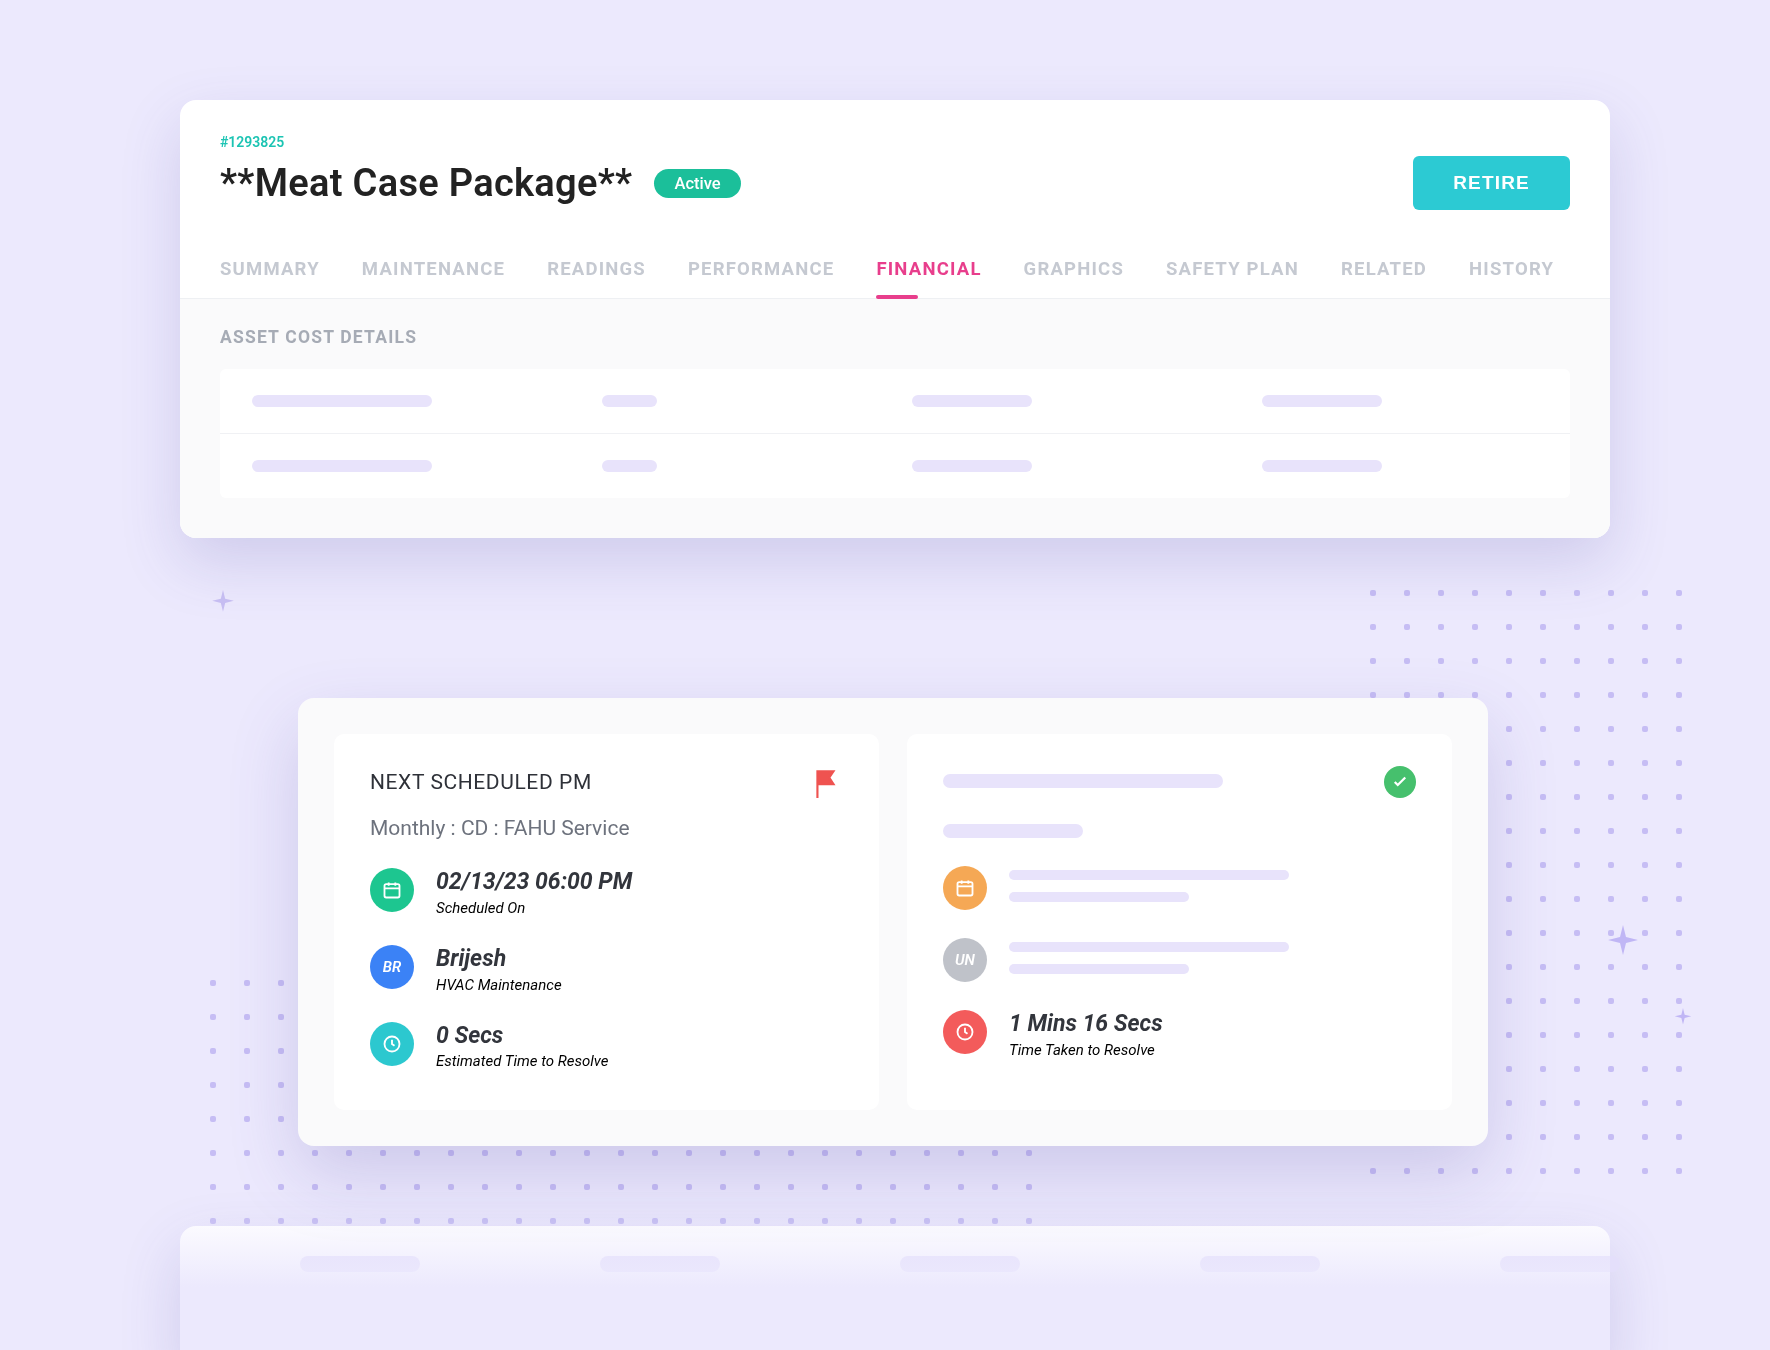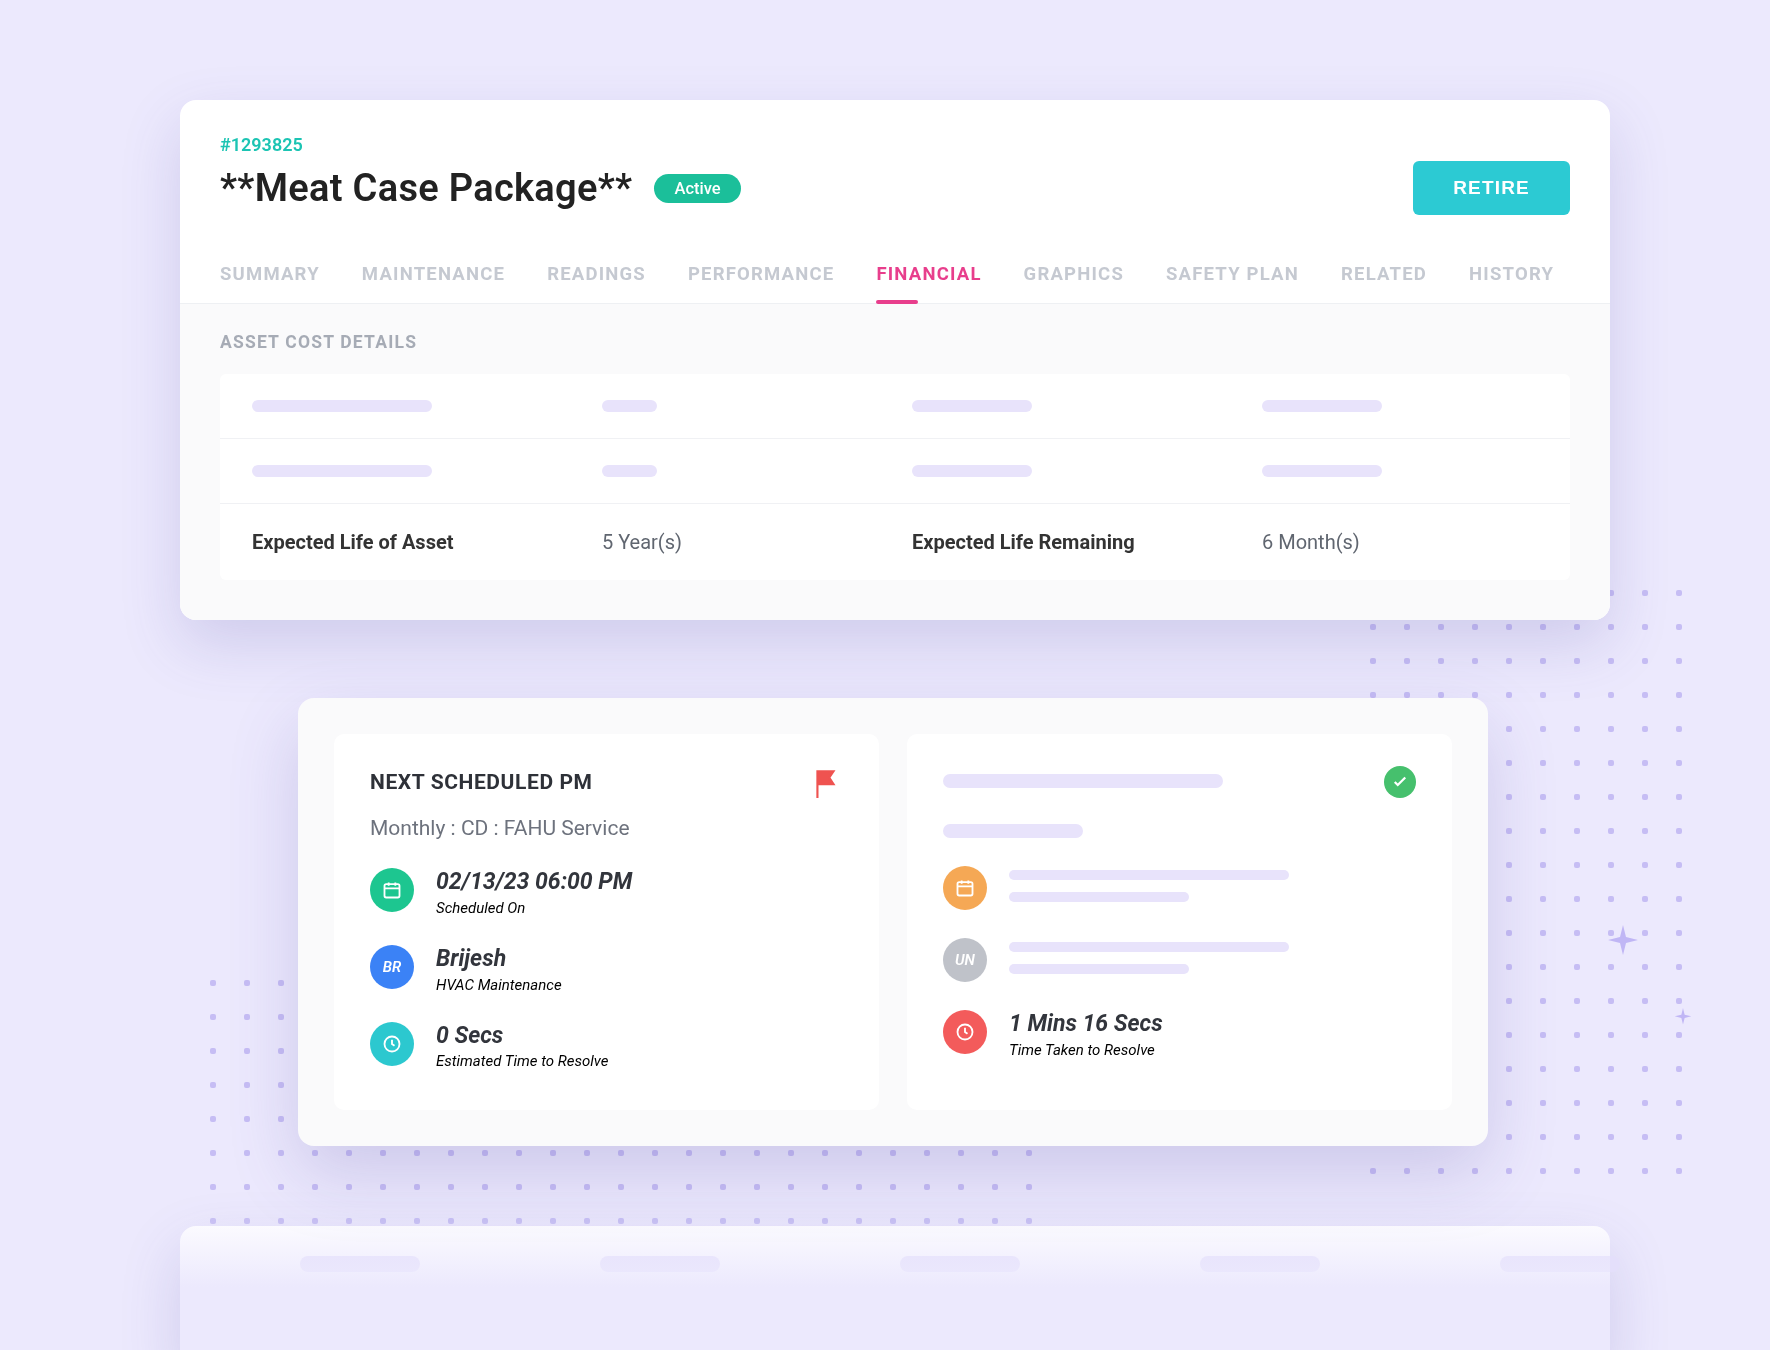--- a/index.html
+++ b/index.html
@@ -48,21 +48,21 @@
     box-shadow: 0 24px 60px rgba(80,70,160,.18);
     z-index: 2;
     overflow: hidden;
   }
   .card1-head {
     padding: 34px 40px 0 40px;
   }
   .asset-id {
     color: #1cc4b3;
     font-weight: 600;
-    font-size: 18px;
+    font-size: 14px;
   }
   .title-row {
     display: flex;
     align-items: center;
     gap: 22px;
     margin-top: 6px;
   }
   .title {
     font-size: 38px;
     font-weight: 600;
@@ -176,21 +176,21 @@
     z-index: 3;
   }
   .pm-card {
     background: #fff;
     border-radius: 10px;
     flex: 1;
     padding: 36px 36px 40px;
     position: relative;
   }
   .pm-title {
-    font-weight: 700;
+    font-weight: 400;
     letter-spacing: .6px;
     font-size: 21px;
     color: #2e3138;
   }
   .flag-icon {
     position: absolute;
     right: 40px; top: 34px;
     color: #ef5350;
   }
   .pm-sub {
@@ -734,26 +734,20 @@
         <div class="cell-b">
             <div class="placeholder ph-short"></div>
           </div>
         <div class="cell-c">
             <div class="placeholder" style="width:120px"></div>
           </div>
         <div class="cell-d">
             <div class="placeholder" style="width:120px"></div>
           </div>
       </div>
-      <div class="cost-row">
-        <div class="cell-a cost-label">Expected Life of Asset</div>
-        <div class="cell-b cost-value">5 Year(s)</div>
-        <div class="cell-c cost-label">Expected Life Remaining</div>
-        <div class="cell-d cost-value">6 Month(s)</div>
-      </div>
     </div>
   </div>
 </div>
 
 <div class="card2">
 
   <div class="pm-card">
     <div class="pm-title">NEXT SCHEDULED PM</div>
     <svg class="flag-icon" width="26" height="30" viewBox="0 0 24 28" fill="currentColor">
         <path d="M4 2v26M4 3h15l-4 6 4 6H4" stroke="currentColor" stroke-width="2" fill="currentColor"></path>

